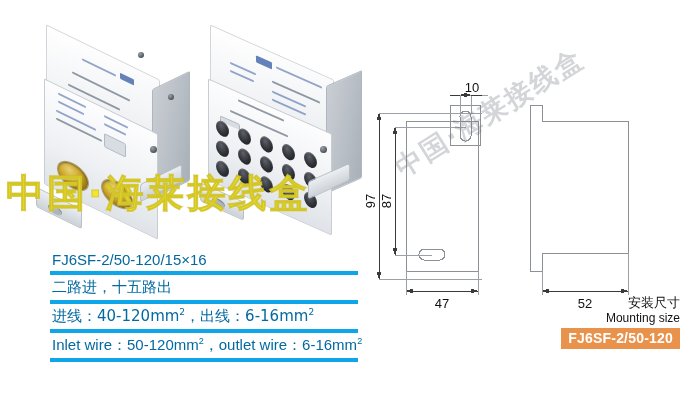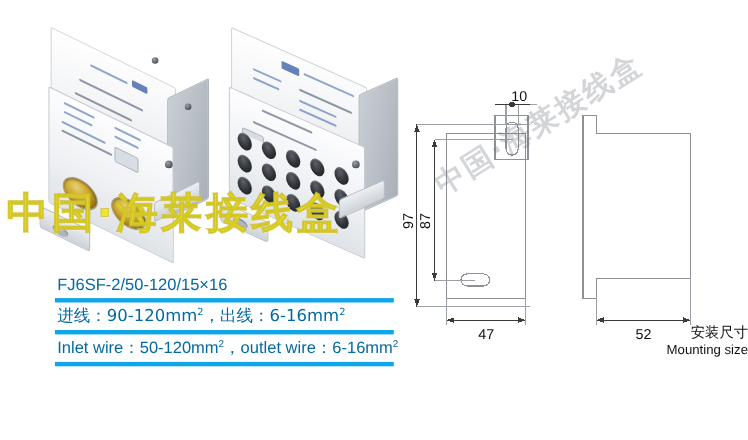--- a/index.html
+++ b/index.html
@@ -196,23 +196,24 @@
       <div class="foot" style="left:112px;top:130px;width:40px;height:16px;transform:skewY(-24deg);"></div>
       <div class="screw" style="left:124px;top:104px;width:7px;height:7px;"></div>
     </div>
 
     <div class="wm-yellow">中国·海莱接线盒</div>
   </div>
 
   <div class="specs">
     <div class="spec-row">FJ6SF-2/50-120/15×16</div>
 
+    <div class="spec-row cjk">二路进，十五路出</div>
 
     <div class="spec-row cjk">
-      <span>进线：90-120mm</span><sup>2</sup><span>，出线：6-16mm</span><sup>2</sup>
+      <span>进线：40-120mm</span><sup>2</sup><span>，出线：6-16mm</span><sup>2</sup>
     </div>
 
 
     <div class="spec-row">
       <span>Inlet wire：50-120mm</span><sup>2</sup><span>，outlet wire：6-16mm</span><sup>2</sup>
     </div>
   </div>
 
   <div class="drawing">
     <svg width="318" height="255" viewBox="0 0 318 255">
@@ -270,15 +271,16 @@
       <text id="d47" x="80" y="225" font-family="Liberation Sans, sans-serif" font-size="13" fill="#111" text-anchor="middle">47</text>
       <text id="d52" x="223" y="225" font-family="Liberation Sans, sans-serif" font-size="13" fill="#111" text-anchor="middle">52</text>
     </svg>
   </div>
 
   <div class="wm-gray">中国·海莱接线盒</div>
 
   <div class="dim-caption">
     <div class="cn">安装尺寸</div>
     <div class="en">Mounting size</div>
+    <span class="badge">FJ6SF-2/50-120</span>
   </div>
 
 </div>
 
 </body></html>

